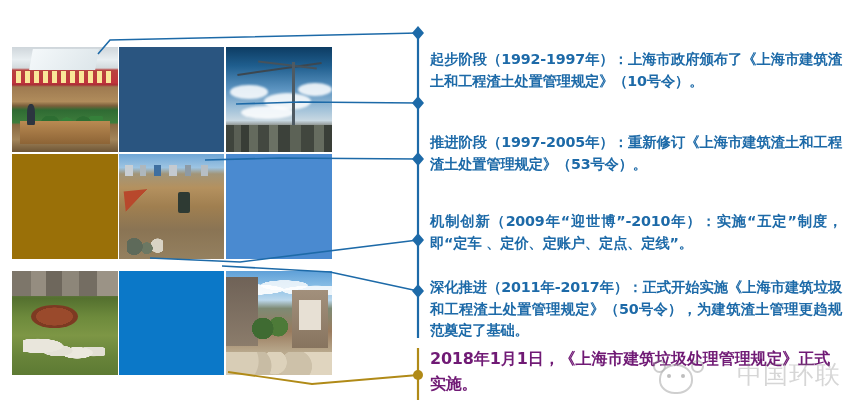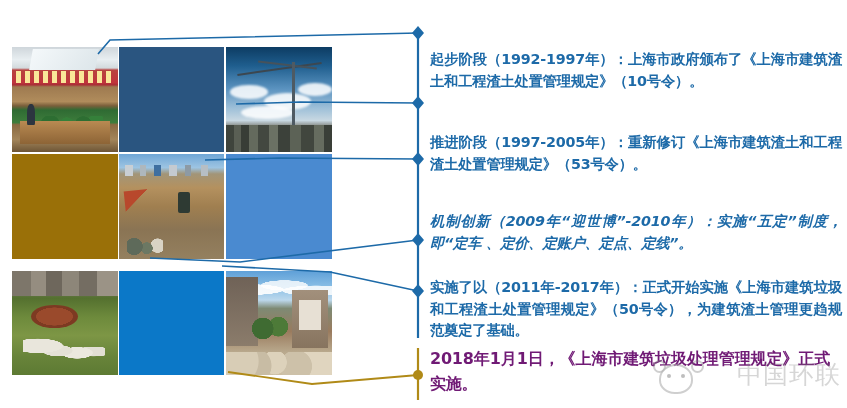--- a/index.html
+++ b/index.html
@@ -388,23 +388,23 @@
     <g>
       <circle cx="418" cy="375" r="5" fill="#b08a17"></circle>
     </g>
   </svg>
 
   <div class="item" style="top:16px;margin-top:33px;">起步阶段（1992-1997年）：上海市政府颁布了《上海市建筑渣土和工程渣土处置管理规定》（10号令）。</div>
 
   <div class="item" style="top:88px;margin-top:44px;">推进阶段（1997-2005年）：重新修订《上海市建筑渣土和工程渣土处置管理规定》（53号令）。</div>
 
 
-  <div class="item" style="top:211px;font-style:italic;">机制创新（2009年“迎世博”-2010年）：实施“五定”制度，即“定车 、定价、定账户、定点、定线”。</div>
-
-  <div class="item" style="top:277px;">实施了以（2011年-2017年）：正式开始实施《上海市建筑垃圾和工程渣土处置管理规定》（50号令），为建筑渣土管理更趋规范奠定了基础。</div>
+  <div class="item" style="top:211px;">机制创新（2009年“迎世博”-2010年）：实施“五定”制度，即“定车 、定价、定账户、定点、定线”。</div>
+
+  <div class="item" style="top:277px;">深化推进（2011年-2017年）：正式开始实施《上海市建筑垃圾和工程渣土处置管理规定》（50号令），为建筑渣土管理更趋规范奠定了基础。</div>
 
   <div class="item gold" style="top:347px; width:400px;">2018年1月1日，《上海市建筑垃圾处理管理规定》正式实施。</div>
 
   <div id="watermark">
     <div class="wm-text">中国环联</div>
     <div class="wm-ear l"></div>
     <div class="wm-ear r"></div>
     <div class="wm-logo"></div>
   </div>
 

